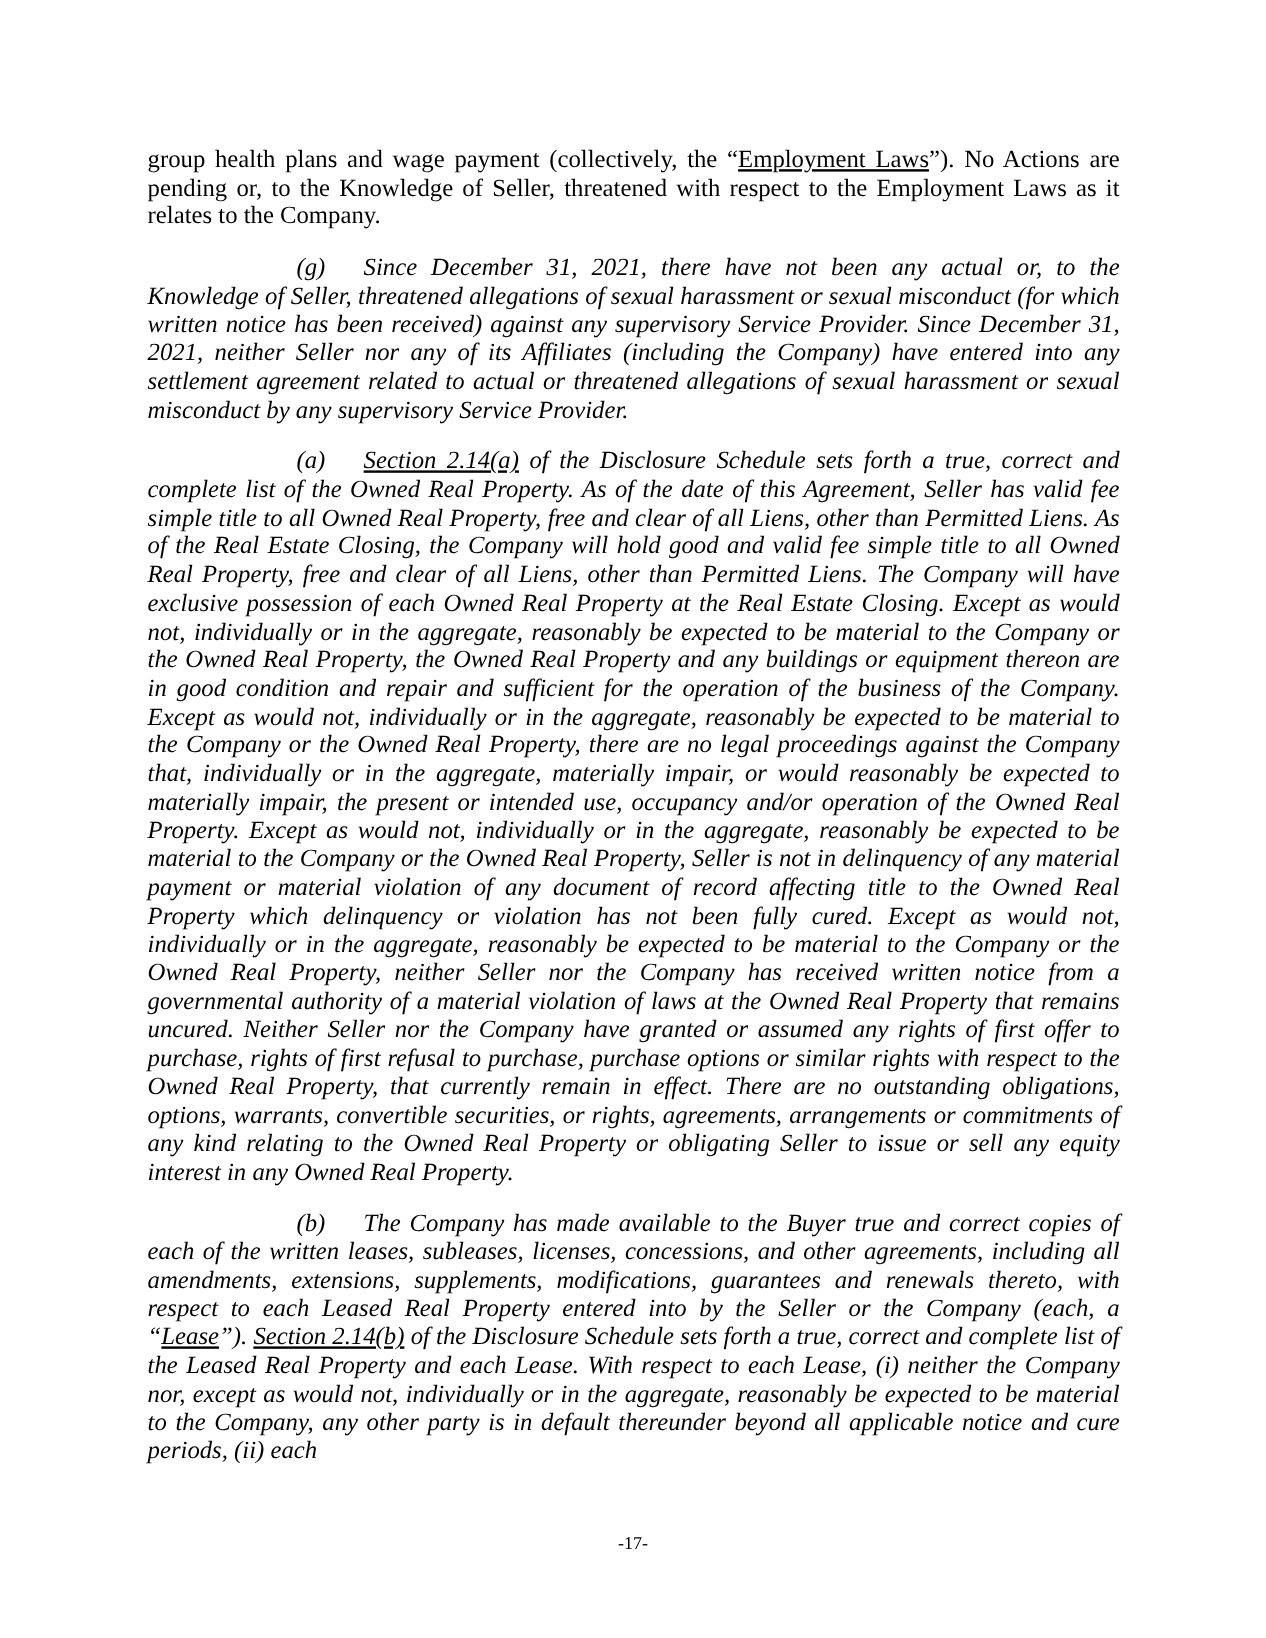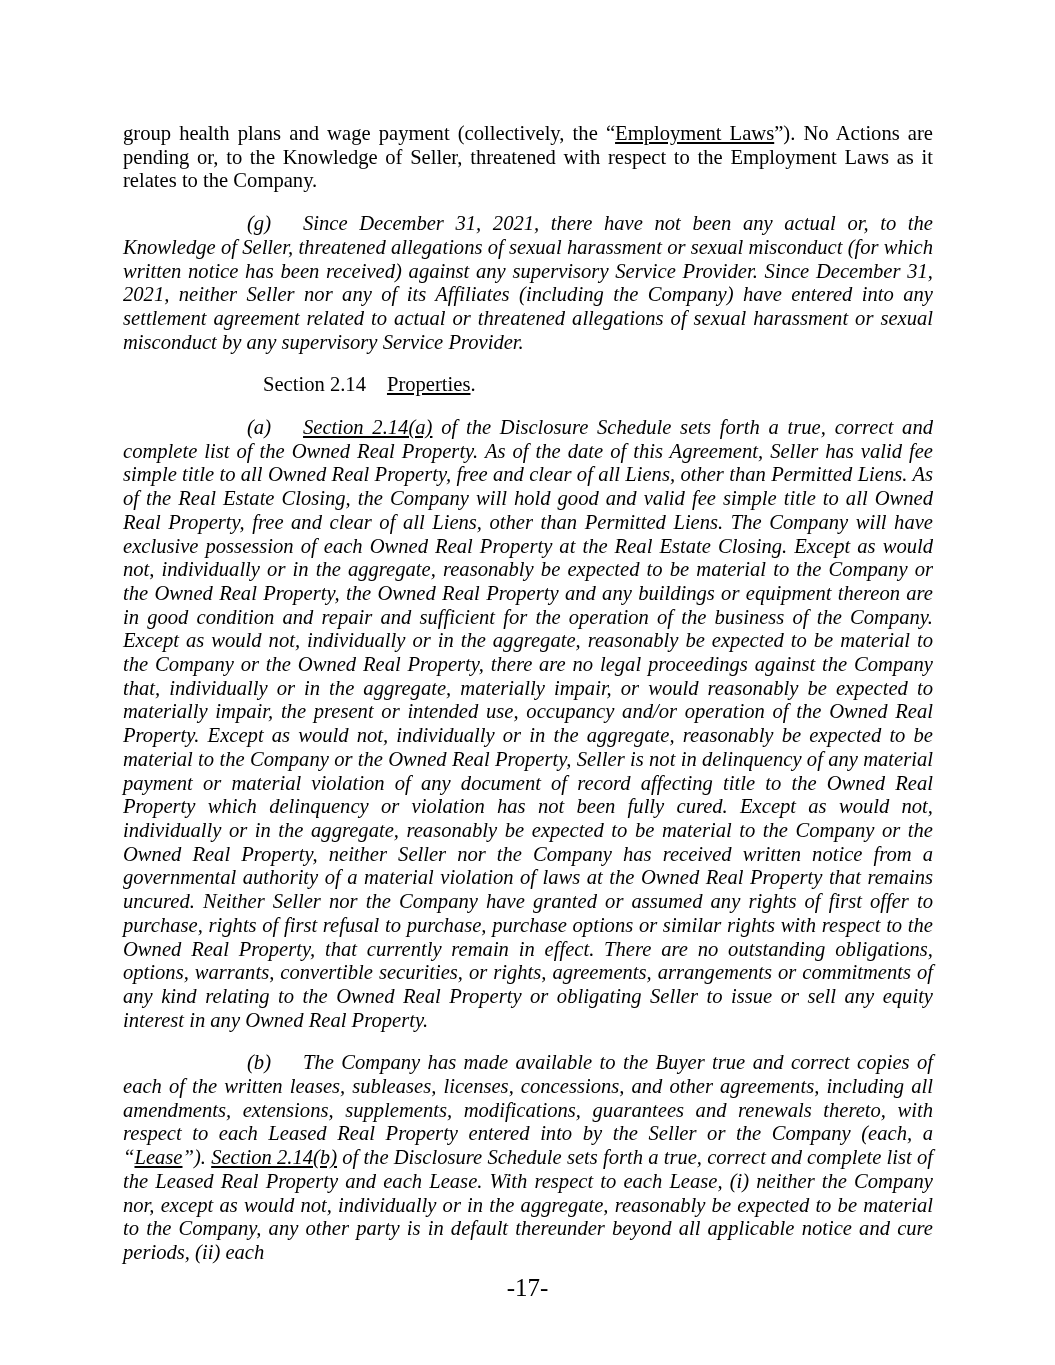--- a/index.html
+++ b/index.html
@@ -41,36 +41,35 @@
   .tab-small {
     display: inline-block;
     width: 21px;
   }
   .footer {
     position: absolute;
     left: 0;
     top: 1276px;
     width: 1055px;
     text-align: center;
-    font-size: 25px;
+    font-size: 15px;
     line-height: 23.7px;
   }
 </style>
 </head>
 <body>
 
 <div class="sheet">
 
   <div class="textblock">
 
     <p><span>group health plans and wage payment (collectively, the “</span><span class="u">Employment Laws</span><span>”).  No Actions are pending or, to the Knowledge of Seller, threatened with respect to the Employment Laws as it relates to the Company.</span></p>
 
     <p class="para-indent"><span>(g)</span><span class="tab"></span><span>Since December 31, 2021, there have not been any actual or, to the Knowledge of Seller, threatened allegations of sexual harassment or sexual misconduct (for which written notice has been received) against any supervisory Service Provider.  Since December 31, 2021, neither Seller nor any of its Affiliates (including the Company) have entered into any settlement agreement related to actual or threatened allegations of sexual harassment or sexual misconduct by any supervisory Service Provider.</span></p>
 
-    <p class="heading-indent"><span>Section 2.14</span><span class="tab-small"></span><span class="u">Properties</span><span>.</span></p>
 
     <p class="para-indent"><span>(a)</span><span class="tab"></span><span class="u">Section 2.14(a)</span><span> of the Disclosure Schedule sets forth a true, correct and complete list of the Owned Real Property.  As of the date of this Agreement, Seller has valid fee simple title to all Owned Real Property, free and clear of all Liens, other than Permitted Liens.  As of the Real Estate Closing, the Company will hold good and valid fee simple title to all Owned Real Property, free and clear of all Liens, other than Permitted Liens. The Company will have exclusive possession of each Owned Real Property at the Real Estate Closing. Except as would not, individually or in the aggregate, reasonably be expected to be material to the Company or the Owned Real Property, the Owned Real Property and any buildings or equipment thereon are in good condition and repair and sufficient for the operation of the business of the Company.  Except as would not, individually or in the aggregate, reasonably be expected to be material to the Company or the Owned Real Property, there are no legal proceedings against the Company that, individually or in the aggregate, materially impair, or would reasonably be expected to materially impair, the present or intended use, occupancy and/or operation of the Owned Real Property. Except as would not, individually or in the aggregate, reasonably be expected to be material to the Company or the Owned Real Property, Seller is not in delinquency of any material payment or material violation of any document of record affecting title to the Owned Real Property which delinquency or violation has not been fully cured.  Except as would not, individually or in the aggregate, reasonably be expected to be material to the Company or the Owned Real Property, neither Seller nor the Company has received written notice from a governmental authority of a material violation of laws at the Owned Real Property that remains uncured.  Neither Seller nor the Company have granted or assumed any rights of first offer to purchase, rights of first refusal to purchase, purchase options or similar rights with respect to the Owned Real Property, that currently remain in effect.  There are no outstanding obligations, options, warrants, convertible securities, or rights, agreements, arrangements or commitments of any kind relating to the Owned Real Property or obligating Seller to issue or sell any equity interest in any Owned Real Property.</span></p>
 
     <p class="para-indent"><span>(b)</span><span class="tab"></span><span>The Company has made available to the Buyer true and correct copies of each of the written leases, subleases, licenses, concessions, and other agreements, including all amendments, extensions, supplements, modifications, guarantees and renewals thereto, with respect to each Leased Real Property entered into by the Seller or the Company (each, a “</span><span class="u">Lease</span><span>”). </span><span class="u">Section 2.14(b)</span><span> of the Disclosure Schedule sets forth a true, correct and complete list of the Leased Real Property and each Lease.  With respect to each Lease, (i) neither the Company nor, except as would not, individually or in the aggregate, reasonably be expected to be material to the Company, any other party is in default thereunder beyond all applicable notice and cure periods, (ii) each</span></p>
 
   </div>
 
   <div class="footer">-17-</div>
 
 </div>

